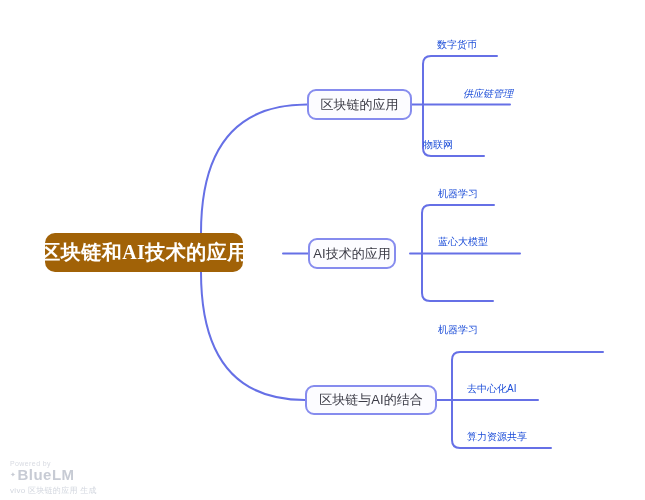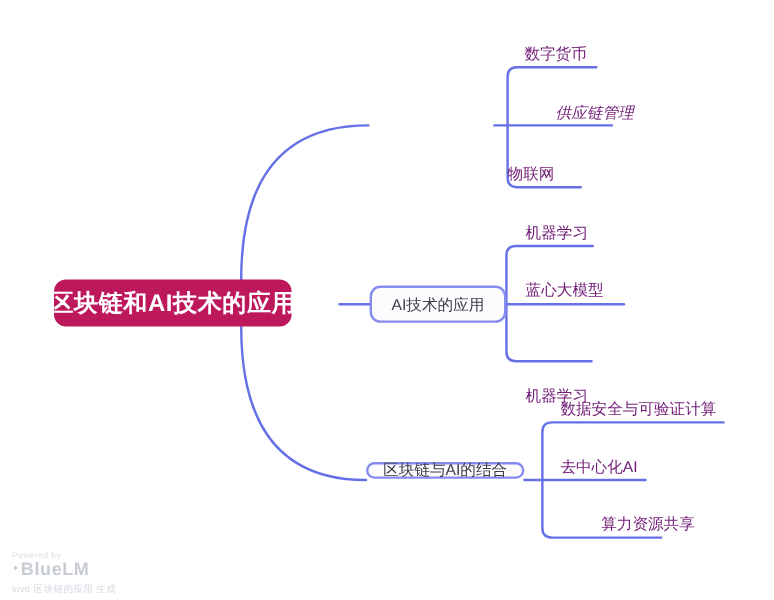--- a/index.html
+++ b/index.html
@@ -10,48 +10,48 @@
   }
   .canvas {
     position: absolute; left: 0; top: 0; width: 645px; height: 500px;
     background: #ffffff;
   }
   svg.links { position: absolute; left: 0; top: 0; width: 645px; height: 500px; }
   svg.links path { fill: none; stroke: #6670E6; stroke-width: 2; stroke-linecap: round; }
 
   .root-node {
     position: absolute; left: 45px; top: 233px; width: 198px; height: 39px;
-    background: #be185d; border-radius: 10px;
+    background: #a16207; border-radius: 10px;
     display: flex; align-items: center; justify-content: center;
     color: #ffffff; font-size: 20px; font-weight: bold; letter-spacing: 0.5px;
-    white-space: nowrap; z-index: 2;
+    white-space: nowrap; z-index: 2; font-family: Liberation Serif, serif;
   }
   .branch-node {
     position: absolute; background: #FCFCFF;
     border: 2px solid #868CEE; border-radius: 9px;
     display: flex; align-items: center; justify-content: center;
     color: #3B3B46; font-size: 13px; white-space: nowrap; z-index: 2;
   }
   .b1 { left: 307px; top: 89px;  width: 105px; height: 31px; }
-  .b2 { left: 308px; top: 238px; width: 114px; height: 31px; }
-  .b3 { left: 305px; top: 385px; width: 132px; height: 14px; }
+  .b2 { left: 308px; top: 238px; width: 88px; height: 31px; }
+  .b3 { left: 305px; top: 385px; width: 132px; height: 30px; }
 
   .leaf {
-    position: absolute; color: #701a75; font-size: 13px; line-height: 16px;
+    position: absolute; color: #1d4ed8; font-size: 10px; line-height: 16px;
     white-space: nowrap; z-index: 2; text-align: right;
   }
   .l10 { left: 437px; top: 37px; }
   .l11 { left: 463px; top: 86px; font-style: italic; }
   .l12 { left: 423px; top: 137px; }
   .l20 { left: 438px; top: 186px; }
   .l21 { left: 438px; top: 234px; }
   .l22 { left: 438px; top: 282px; margin-top: 40px; }
   .l30 { left: 467px; top: 333px; }
   .l31 { left: 467px; top: 381px; }
-  .l32 { left: 467px; top: 429px; margin-left: 34px; }
+  .l32 { left: 467px; top: 429px; }
 
   .watermark { position: absolute; left: 10px; top: 460px; z-index: 1; user-select: none; }
   .wm-powered { font-size: 7px; color: #D8DBE2; letter-spacing: 0.4px; }
   .wm-brand   { font-size: 15px; font-weight: 600; color: #C7CBD4; letter-spacing: 0.5px; line-height: 16px; }
   .wm-sparkle { font-size: 7px; color: #C7CBD4; vertical-align: top; margin-right: 1px; }
   .wm-caption { font-size: 8px; color: #D3D7DF; margin-top: 2px; letter-spacing: 0.3px; }
 </style>
 </head>
 <body>
 
@@ -70,32 +70,32 @@
 
     <path d="M 494 205 H 430 Q 422 205 422 213 V 293 Q 422 301 430 301 H 493"></path>
     <path d="M 410 253.5 H 520"></path>
 
     <path d="M 603 352 H 460 Q 452 352 452 360 V 440 Q 452 448 460 448 H 551"></path>
     <path d="M 437 400 H 538"></path>
   </svg>
 
   <div class="root-node">区块链和AI技术的应用</div>
 
+  <div class="branch-node b1">区块链的应用</div>
   <div class="branch-node b2">AI技术的应用</div>
   <div class="branch-node b3">区块链与AI的结合</div>
 
   <div class="leaf l10">数字货币</div>
   <div class="leaf l11">供应链管理</div>
   <div class="leaf l12">物联网</div>
 
   <div class="leaf l20">机器学习</div>
   <div class="leaf l21">蓝心大模型</div>
   <div class="leaf l22">机器学习</div>
 
-  <div class="leaf l30">数据安全与可验证计算</div>
   <div class="leaf l31">去中心化AI</div>
   <div class="leaf l32">算力资源共享</div>
 
   <div class="watermark">
     <div class="wm-powered">Powered by</div>
     <div class="wm-brand"><span class="wm-sparkle">✦</span><span>BlueLM</span></div>
     <div class="wm-caption">vivo 区块链的应用 生成</div>
   </div>
 
 </div>

